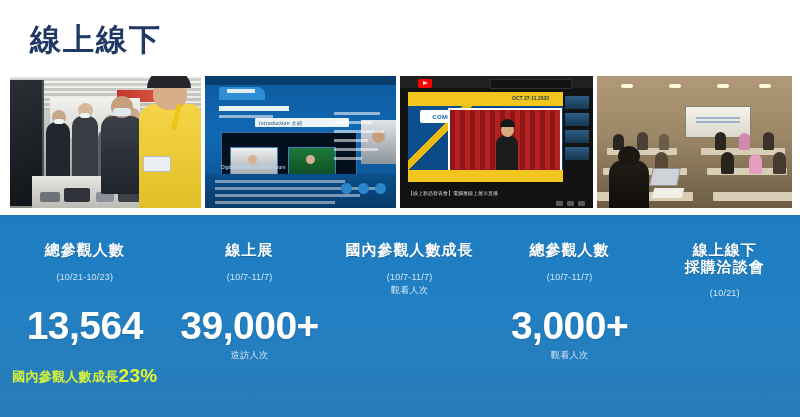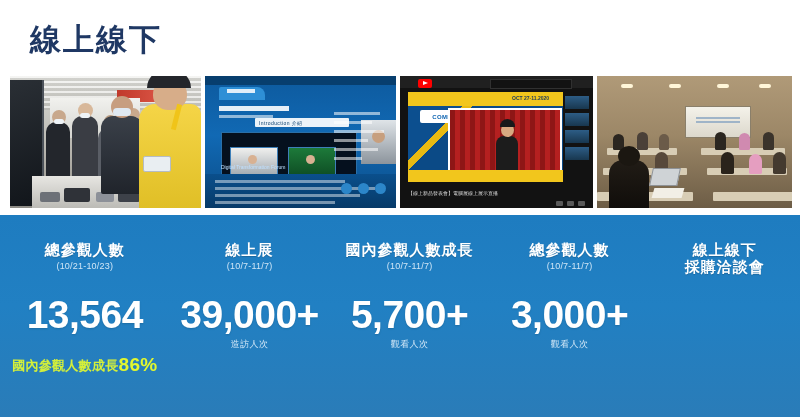--- a/index.html
+++ b/index.html
@@ -391,21 +391,21 @@
   .stat-head {
     font-size: 15px;
     font-weight: 700;
     color: #ffffff;
     letter-spacing: 1px;
     line-height: 18px;
     text-shadow: 0 1px 1px rgba(0,0,0,.18);
     white-space: pre-line;
   }
   .stat-date {
-    margin-top: 1px;
+    margin-top: 12px;
     font-size: 9px;
     color: #cfe6f7;
     letter-spacing: .2px;
     line-height: 12px;
   }
   .stat-value {
     margin-top: 21px;
     font-size: 39px;
     font-weight: 700;
     color: #ffffff;
@@ -590,44 +590,44 @@
 
   </div>
 
   <div class="stats">
 
     <div class="stat-col c1">
       <div class="stat-head">總參觀人數</div>
       <div class="stat-date">(10/21-10/23)</div>
       <div class="stat-value">13,564</div>
       <div class="stat-unit"></div>
-      <div class="growth"><span>國內參觀人數成長</span><span class="pct">86%</span></div>
+      <div class="growth"><span>國內參觀人數成長</span><span class="pct">23%</span></div>
     </div>
 
     <div class="stat-col c2">
       <div class="stat-head">線上展</div>
       <div class="stat-date">(10/7-11/7)</div>
       <div class="stat-value">39,000+</div>
       <div class="stat-unit">造訪人次</div>
     </div>
 
     <div class="stat-col c3">
       <div class="stat-head">國內參觀人數成長</div>
       <div class="stat-date">(10/7-11/7)</div>
-      <div class="stat-value">5,700+</div>
       <div class="stat-unit">觀看人次</div>
     </div>
 
     <div class="stat-col c4">
       <div class="stat-head">總參觀人數</div>
       <div class="stat-date">(10/7-11/7)</div>
       <div class="stat-value">3,000+</div>
       <div class="stat-unit">觀看人次</div>
     </div>
 
     <div class="stat-col c5">
       <div class="stat-head">線上線下
 採購洽談會</div>
+      <div class="stat-date">(10/21)</div>
     </div>
 
   </div>
 
 </div>
 
 </body></html>

